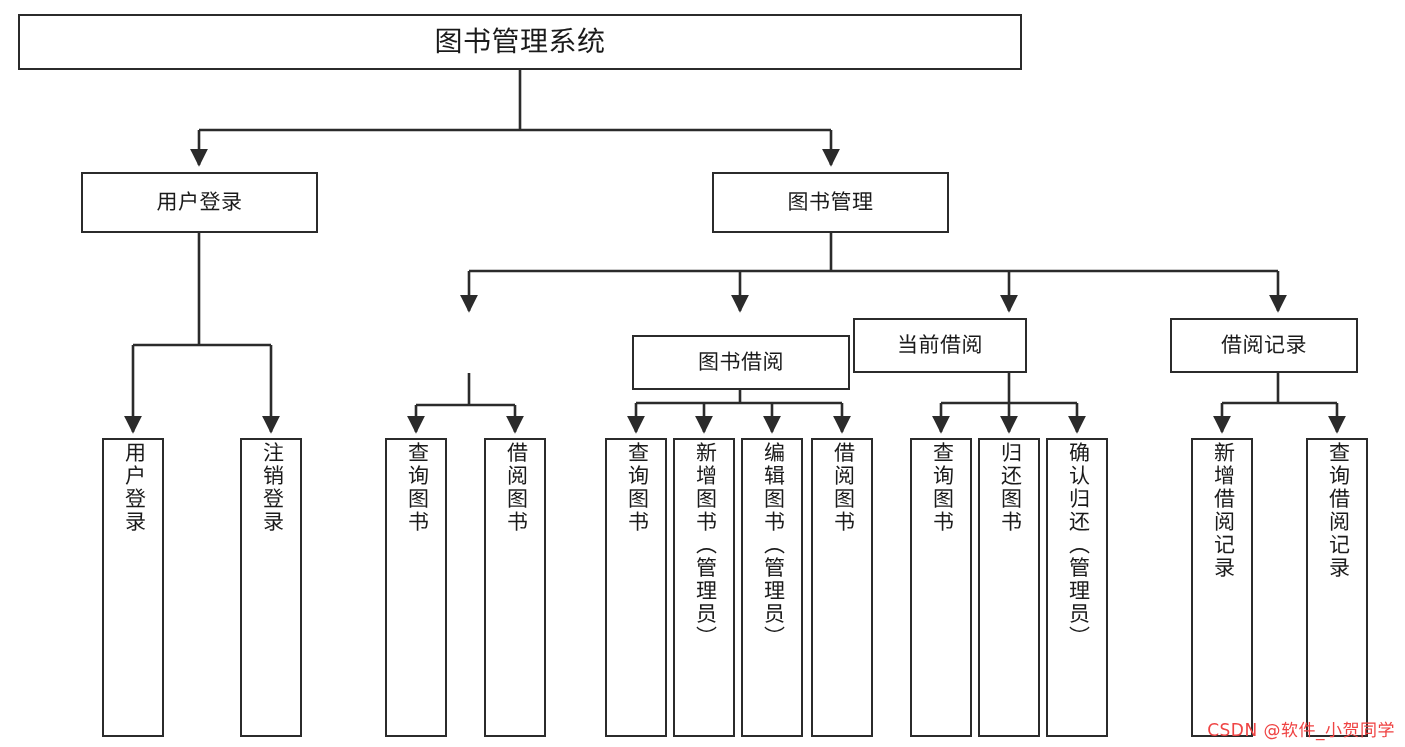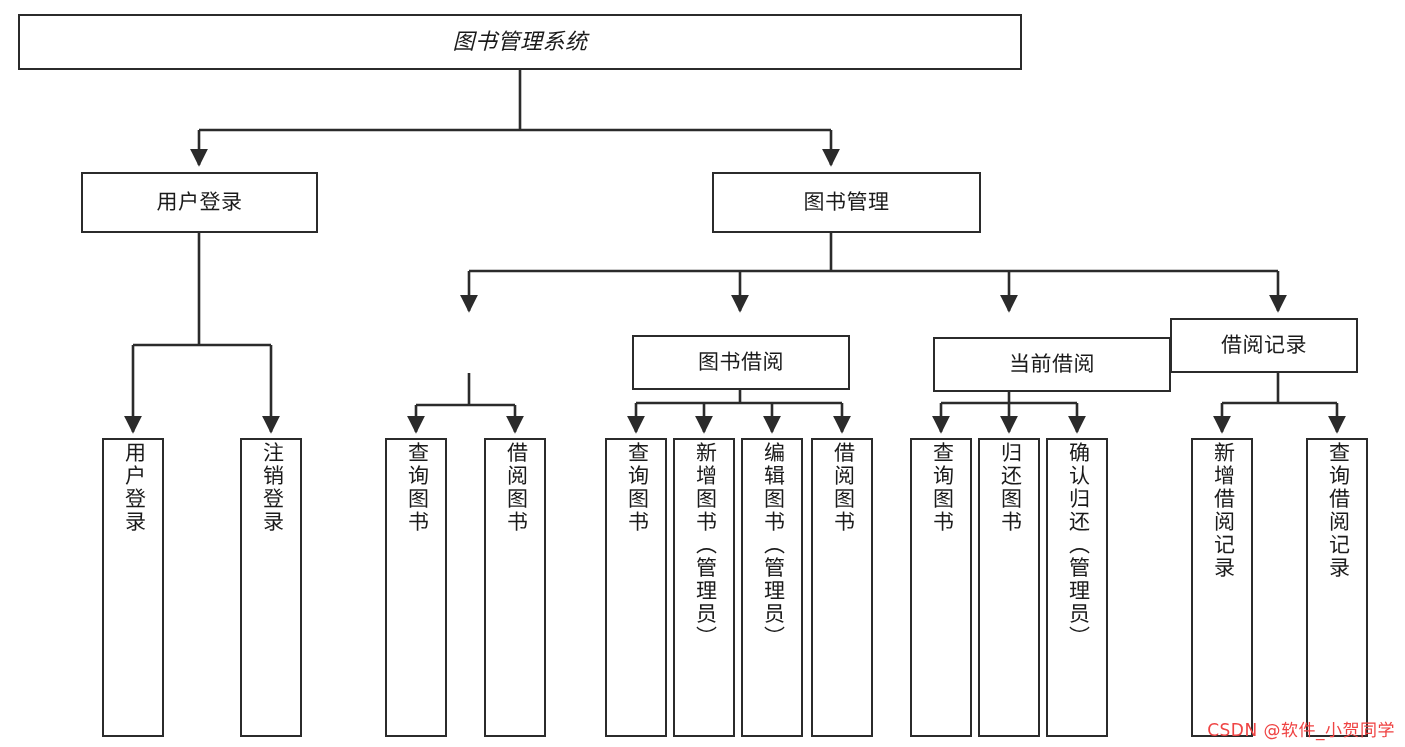--- a/index.html
+++ b/index.html
@@ -38,21 +38,21 @@
     display: block;
     text-align: center;
     line-height: 1.18;
     letter-spacing: 0.5px;
   }
   
   .node.horiz .label {
     writing-mode: horizontal-tb;
     font-size: 21px;
   }
-  .node.root .label { font-size: 22px; font-style: italic; }
+  .node.root .label { font-size: 28px; }
   
   .node.vert {
     align-items: flex-start;
     justify-content: center;
     padding-top: 2px;
   }
   .node.vert .label {
     writing-mode: vertical-rl;
     text-orientation: upright;
     font-size: 21px;
@@ -127,30 +127,30 @@
   </svg>
 
   <div class="node horiz root" style="left:18px; top:14px; width:1004px; height:56px;">
     <span class="label">图书管理系统</span>
   </div>
 
   <div class="node horiz" style="left:81px; top:172px; width:237px; height:61px;">
     <span class="label">用户登录</span>
   </div>
 
-  <div class="node horiz" style="left:712px; top:172px; width:269px; height:61px;">
+  <div class="node horiz" style="left:712px; top:172px; width:237px; height:61px;">
     <span class="label">图书管理</span>
   </div>
 
 
   <div class="node horiz" style="left:632px; top:335px; width:218px; height:55px;">
     <span class="label">图书借阅</span>
   </div>
 
-  <div class="node horiz" style="left:933px; top:318px; width:238px; height:55px;margin-top:19px;">
+  <div class="node horiz" style="left:853px; top:318px; width:174px; height:55px;">
     <span class="label">当前借阅</span>
   </div>
 
   <div class="node horiz" style="left:1170px; top:318px; width:188px; height:55px;justify-content:center;">
     <span class="label">借阅记录</span>
   </div>
 
   <div class="node vert" style="left:102px; top:438px; width:62px; height:299px;">
     <span class="label">用户登录</span>
   </div>

